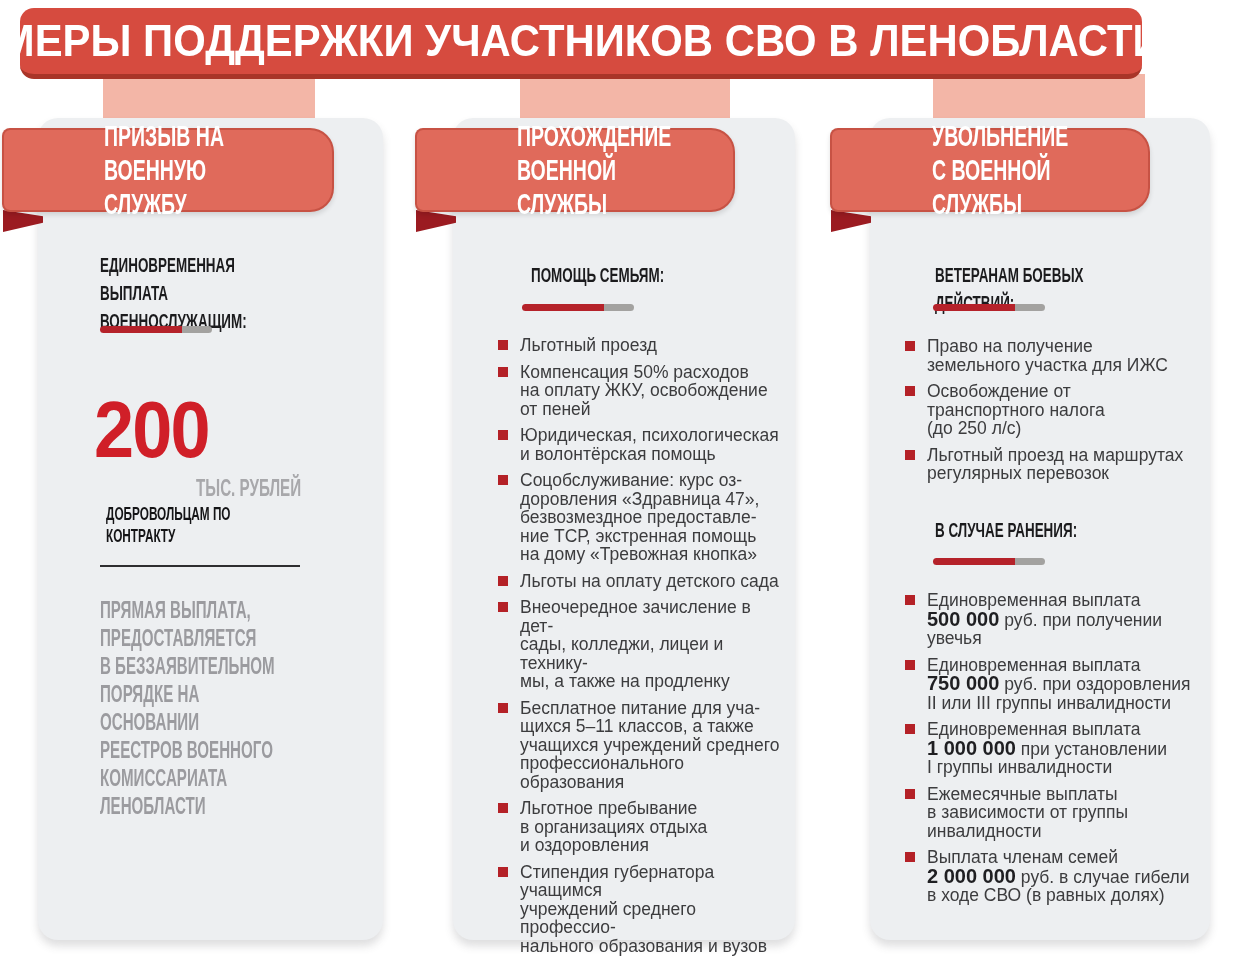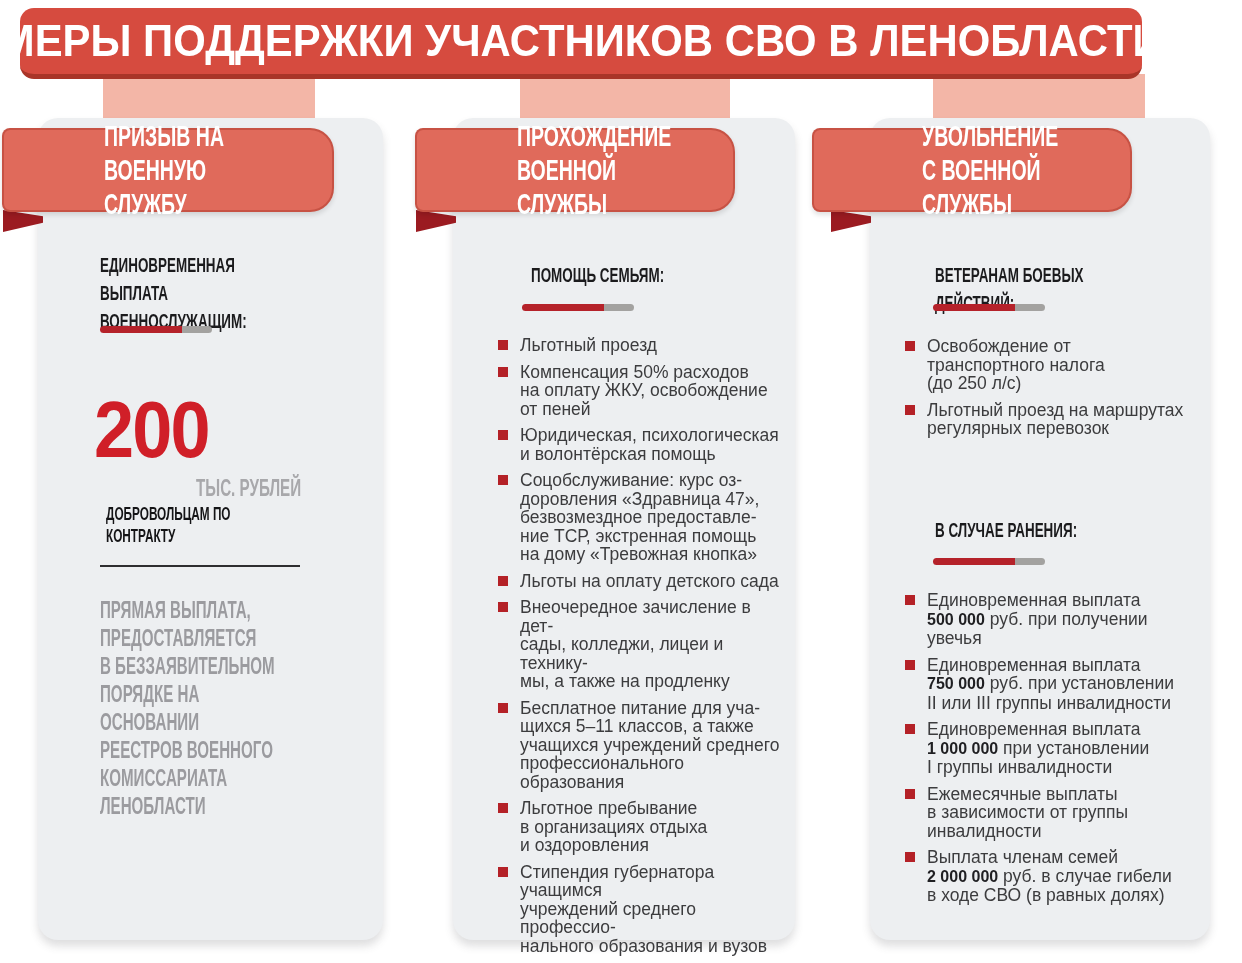--- a/index.html
+++ b/index.html
@@ -26,21 +26,21 @@
   .card2{left:453px;width:342px;}
   .card3{left:870px;width:340px;}
 
   
   .tab{position:absolute;top:128px;height:84px;background:#e06a5b;
     border:2px solid rgba(169,53,40,.45);box-sizing:border-box;
     border-radius:8px 24px 24px 8px;display:flex;align-items:center;z-index:5;
     box-shadow:0 3px 5px rgba(0,0,0,.12);}
   .tab1{left:2px;width:332px;}
   .tab2{left:415px;width:320px;}
-  .tab3{left:812px;width:320px;padding-left:8px;}
+  .tab3{left:830px;width:320px;}
   .tab-text{color:#ffffff;font-weight:bold;font-size:30px;line-height:34px;
     white-space:pre-line;display:inline-block;transform:scaleX(.65);transform-origin:0 50%;
     margin-left:100px;}
   .fold{position:absolute;top:210px;width:40px;height:22px;background:#9b1b21;z-index:4;
     clip-path:polygon(0 0,100% 28%,100% 58%,0 100%);}
   .fold1{left:3px;} .fold2{left:416px;} .fold3{left:831px;}
 
   
   .cond{display:inline-block;transform-origin:0 0;white-space:pre-line;}
   .sx64{transform:scaleX(.64);} .sx62{transform:scaleX(.62);}
@@ -52,21 +52,21 @@
   
   .divider{display:flex;height:7px;}
   .dr{width:82px;background:#b5222a;border-radius:4px 0 0 4px;}
   .dg{width:30px;background:#a3a2a0;border-radius:0 4px 4px 0;}
 
   
   .list{display:block;}
   .item{display:flex;margin-bottom:8px;}
   .sq{flex:0 0 10px;width:10px;height:10px;background:#b42127;margin-top:4px;margin-right:12px;}
   .itx{white-space:pre-line;font-size:17.5px;line-height:18.5px;color:#3c3c3e;}
-  .itx .b{font-weight:bold;color:#1f1f22;font-size:16px;line-height:18.5px;}
+  .itx .b{font-weight:bold;color:#1f1f22;font-size:20px;line-height:18.5px;}
 
   
   .big-number{font-size:80px;line-height:84px;font-weight:bold;color:#d01f28;letter-spacing:-2px;}
   .unit{font-size:23px;font-weight:bold;color:#a8a8ab;}
   .caption{font-size:19px;font-weight:bold;color:#141416;}
   .rule{width:200px;height:2px;background:#2e2e30;}
   .note{font-size:24px;line-height:28px;font-weight:bold;color:#9b9b9f;}
 </style>
 </head>
 <body>
@@ -195,20 +195,25 @@
     <div class="abs" style="left:65px;top:143px;">
       <span class="cond sx64 shead">ВЕТЕРАНАМ БОЕВЫХ ДЕЙСТВИЙ:</span>
     </div>
     <div class="abs divider" style="left:63px;top:186px;">
       <span class="dr"></span>
         <span class="dg"></span>
     </div>
     <div class="abs list" style="left:35px;top:219px;width:296px;">
         <div class="item">
           <span class="sq"></span>
+          <span class="itx"><span>Право на получение
+земельного участка для ИЖС</span></span>
+        </div>
+        <div class="item">
+          <span class="sq"></span>
           <span class="itx"><span>Освобождение от
 транспортного налога
 (до 250 л/с)</span></span>
         </div>
         <div class="item">
           <span class="sq"></span>
           <span class="itx"><span>Льготный проезд на маршрутах
 регулярных перевозок</span></span>
         </div>
       </div>
@@ -223,21 +228,21 @@
     <div class="abs list" style="left:35px;top:473px;width:296px;">
         <div class="item">
           <span class="sq"></span>
           <span class="itx"><span>Единовременная выплата
 </span><span class="b">500 000</span><span> руб. при получении
 увечья</span></span>
         </div>
         <div class="item">
           <span class="sq"></span>
           <span class="itx"><span>Единовременная выплата
-</span><span class="b">750 000</span><span> руб. при установлении
+</span><span class="b">750 000</span><span> руб. при оздоровления
 II или III группы инвалидности</span></span>
         </div>
         <div class="item">
           <span class="sq"></span>
           <span class="itx"><span>Единовременная выплата
 </span><span class="b">1 000 000</span><span> при установлении
 I группы инвалидности</span></span>
         </div>
         <div class="item">
           <span class="sq"></span>

